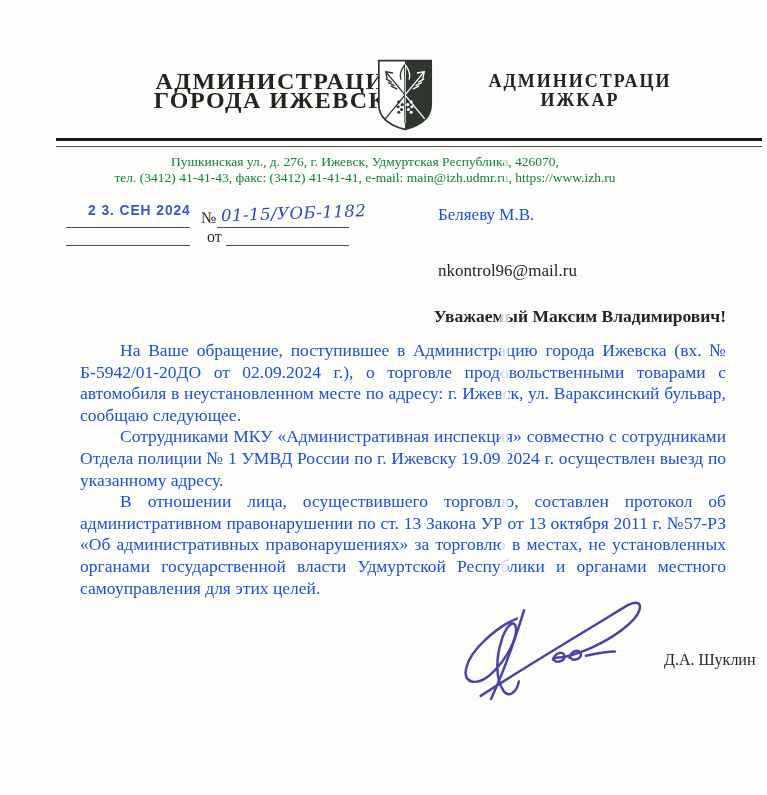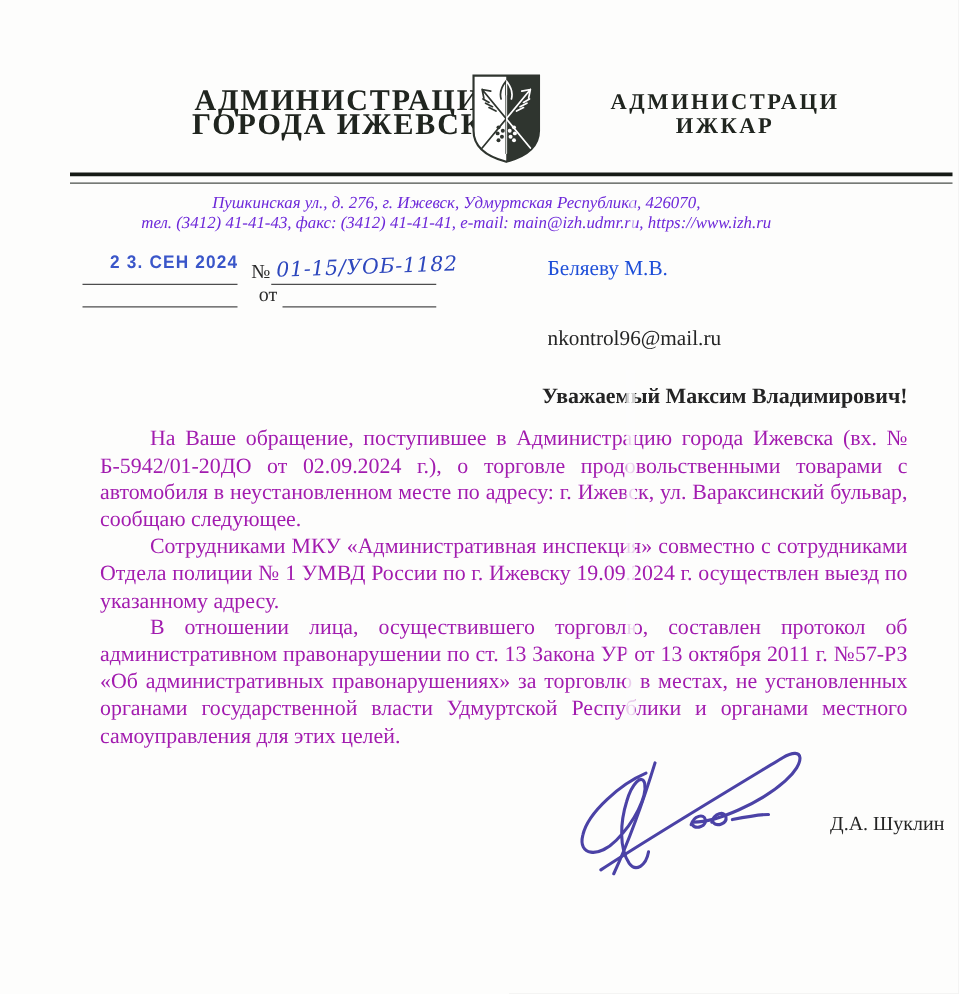--- a/index.html
+++ b/index.html
@@ -21,21 +21,21 @@
   .hdr-udm{
     position:absolute;left:470px;top:72px;width:220px;
     text-align:center;font-weight:bold;font-size:18px;line-height:19px;
     letter-spacing:2px;color:#20251f;
   }
   .emblem{position:absolute;left:374px;top:55px;width:62px;height:80px;}
   .rule-thick{position:absolute;left:56px;top:138px;width:706px;height:3px;background:#161a16;}
   .rule-thin{position:absolute;left:56px;top:146px;width:706px;height:1px;background:#4a4f4a;}
   .address{
     position:absolute;left:60px;top:154px;width:610px;
-    text-align:center;font-size:13.5px;line-height:15.5px;color:#6d28d9;font-style:italic;
+    text-align:center;font-size:13.5px;line-height:15.5px;color:#15803d;
   }
   
   .stamp{
     position:absolute;left:88px;top:202px;
     font-family:"Liberation Sans","DejaVu Sans",sans-serif;
     font-weight:bold;font-size:14.5px;letter-spacing:1px;
     color:var(--stamp-blue,#3a56c9);
     transform:scaleX(.95);transform-origin:left;
     white-space:nowrap;
   }
@@ -56,21 +56,21 @@
   
   .rcpt-name{position:absolute;left:438px;top:205px;font-size:17px;color:#1d4ed8;}
   .rcpt-email{position:absolute;left:438px;top:261px;font-size:17px;color:#242424;}
   
   .salutation{
     position:absolute;left:80px;top:306px;width:646px;
     text-align:right;font-size:17.5px;color:#242424;font-weight:bold;
   }
   .body-text{
     position:absolute;left:80px;top:340px;width:646px;
-    font-size:17.5px;line-height:21.6px;color:#a21caf;
+    font-size:17.5px;line-height:21.6px;color:#1d4ed8;
     text-align:justify;
   }
   .body-text p{margin:0;text-indent:40px;}
   
   .sig-title{
     position:absolute;left:82px;top:632px;width:332px;
     font-size:17.5px;line-height:23px;color:#242424;
   }
   .sig-name{position:absolute;left:664px;top:651px;font-size:16px;white-space:nowrap;color:#242424;}
   .signature-svg{position:absolute;left:458px;top:594px;width:196px;height:112px;}

